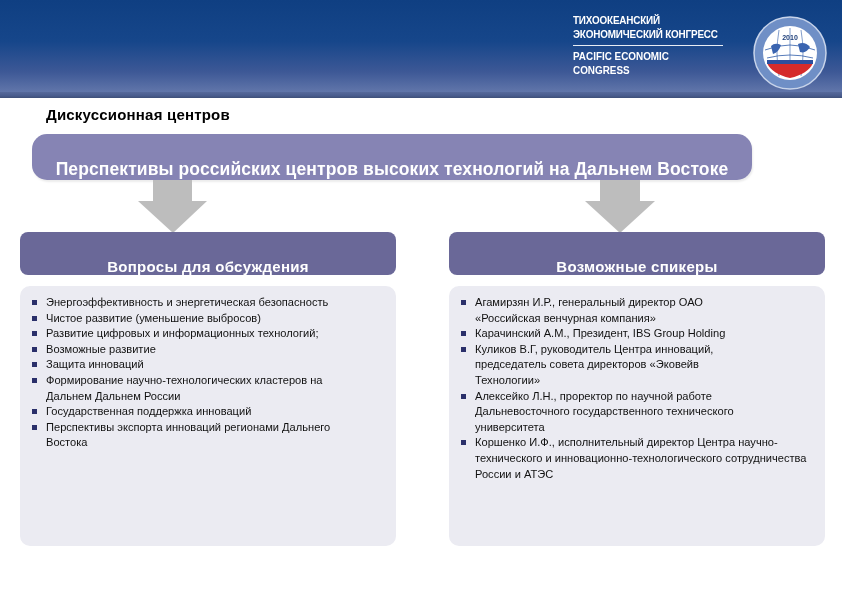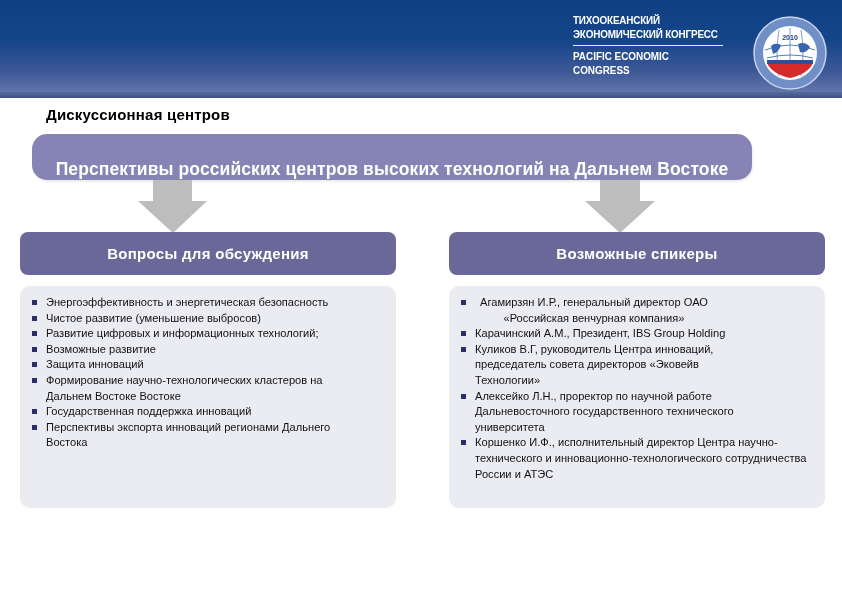--- a/index.html
+++ b/index.html
@@ -37,28 +37,28 @@
     display: flex; align-items: flex-end; justify-content: center;
     color: #ffffff; font-size: 17.5px; font-weight: bold; letter-spacing: 0.1px;
     box-shadow: 1px 2px 2px rgba(0,0,0,0.08);
   }
 
   .arrow { position: absolute; }
 
   .col-header {
     position: absolute; top: 232px; height: 43px; width: 376px;
     background: #6a6898; border-radius: 8px;
-    display: flex; align-items: center; justify-content: center;
+    display: flex; align-items: flex-end; justify-content: center;
     color: #ffffff; font-size: 15px; font-weight: bold; letter-spacing: 0.3px;
   }
   .col-header.left { left: 20px; }
   .col-header.right { left: 449px; }
 
   .panel {
-    position: absolute; top: 286px; height: 222px; width: 376px;
+    position: absolute; top: 286px; height: 260px; width: 376px;
     background: #ebebf2; border-radius: 10px;
   }
   .panel.left { left: 20px; }
   .panel.right { left: 449px; }
 
   .panel ul { list-style: none; position: absolute; top: 9px; left: 12px; right: 12px; }
   .panel li {
     position: relative; padding-left: 14px; font-size: 11.1px; line-height: 15.6px; color: #111;
   }
   .bullet {
@@ -114,27 +114,27 @@
   <span>Возможные спикеры</span>
 </div>
 
 <div class="panel left">
   <ul>
     <li><span class="bullet"></span><span>Энергоэффективность и энергетическая безопасность</span></li>
     <li><span class="bullet"></span><span>Чистое развитие (уменьшение выбросов)</span></li>
     <li><span class="bullet"></span><span>Развитие цифровых и информационных технологий;</span></li>
     <li><span class="bullet"></span><span>Возможные развитие</span></li>
     <li><span class="bullet"></span><span>Защита инноваций</span></li>
-    <li style="padding-right:28px;"><span class="bullet"></span><span>Формирование научно-технологических кластеров на Дальнем Востоке Востоке</span></li>
+    <li style="padding-right:28px;"><span class="bullet"></span><span>Формирование научно-технологических кластеров на Дальнем Дальнем России</span></li>
     <li><span class="bullet"></span><span>Государственная поддержка инноваций</span></li>
     <li style="padding-right:20px;"><span class="bullet"></span><span>Перспективы экспорта инноваций регионами Дальнего Востока</span></li>
   </ul>
 </div>
 
 <div class="panel right">
   <ul>
-    <li style="padding-right:100px;text-align:center;"><span class="bullet"></span><span>Агамирзян И.Р., генеральный директор ОАО «Российская венчурная компания»</span></li>
+    <li style="padding-right:100px;"><span class="bullet"></span><span>Агамирзян И.Р., генеральный директор ОАО «Российская венчурная компания»</span></li>
     <li><span class="bullet"></span><span>Карачинский А.М., Президент, IBS Group Holding</span></li>
     <li style="padding-right:60px;"><span class="bullet"></span><span>Куликов В.Г, руководитель Центра инноваций, председатель совета директоров «Эковейв Технологии»</span></li>
     <li style="padding-right:40px;"><span class="bullet"></span><span>Алексейко Л.Н., проректор по научной работе Дальневосточного государственного технического университета</span></li>
     <li><span class="bullet"></span><span>Коршенко И.Ф., исполнительный директор Центра научно-технического и инновационно-технологического сотрудничества России и АТЭС</span></li>
   </ul>
 </div>
 
 </body></html>

